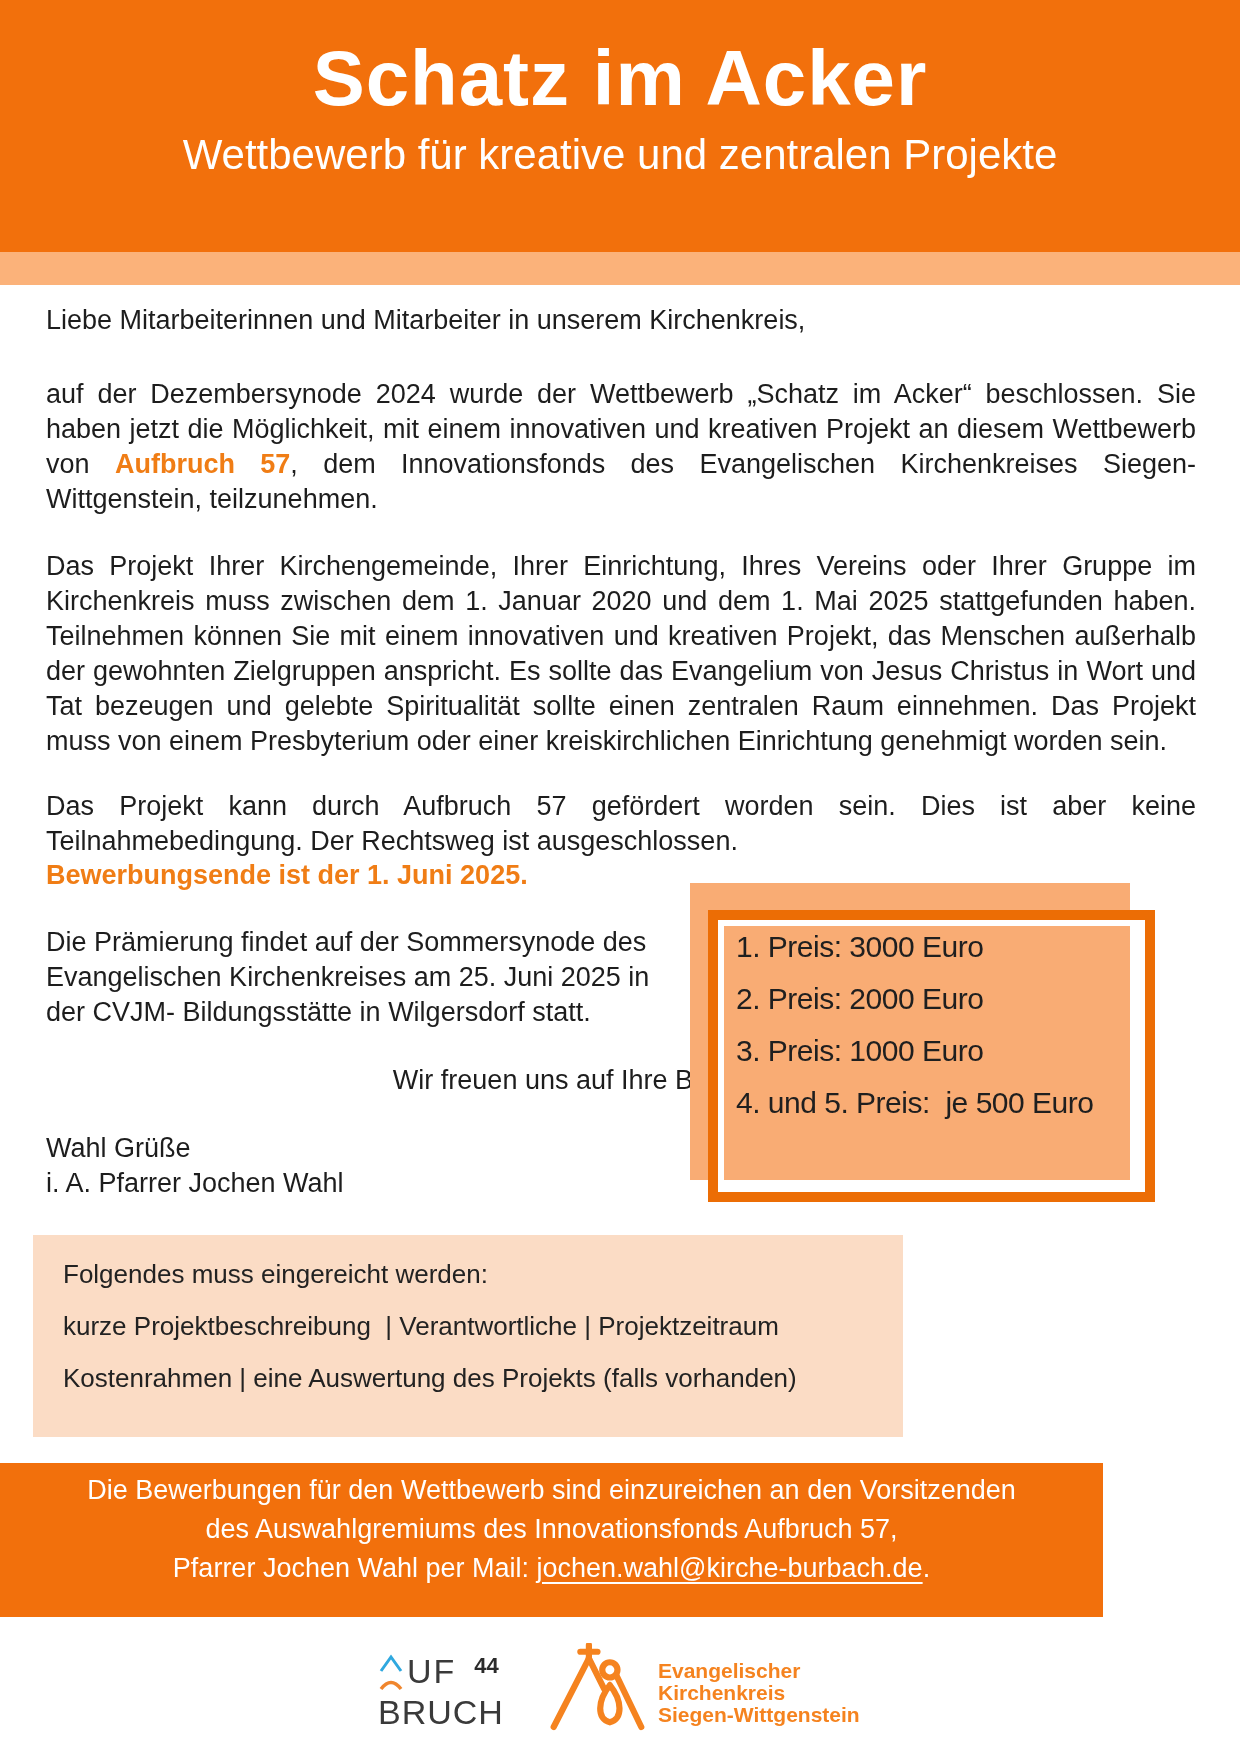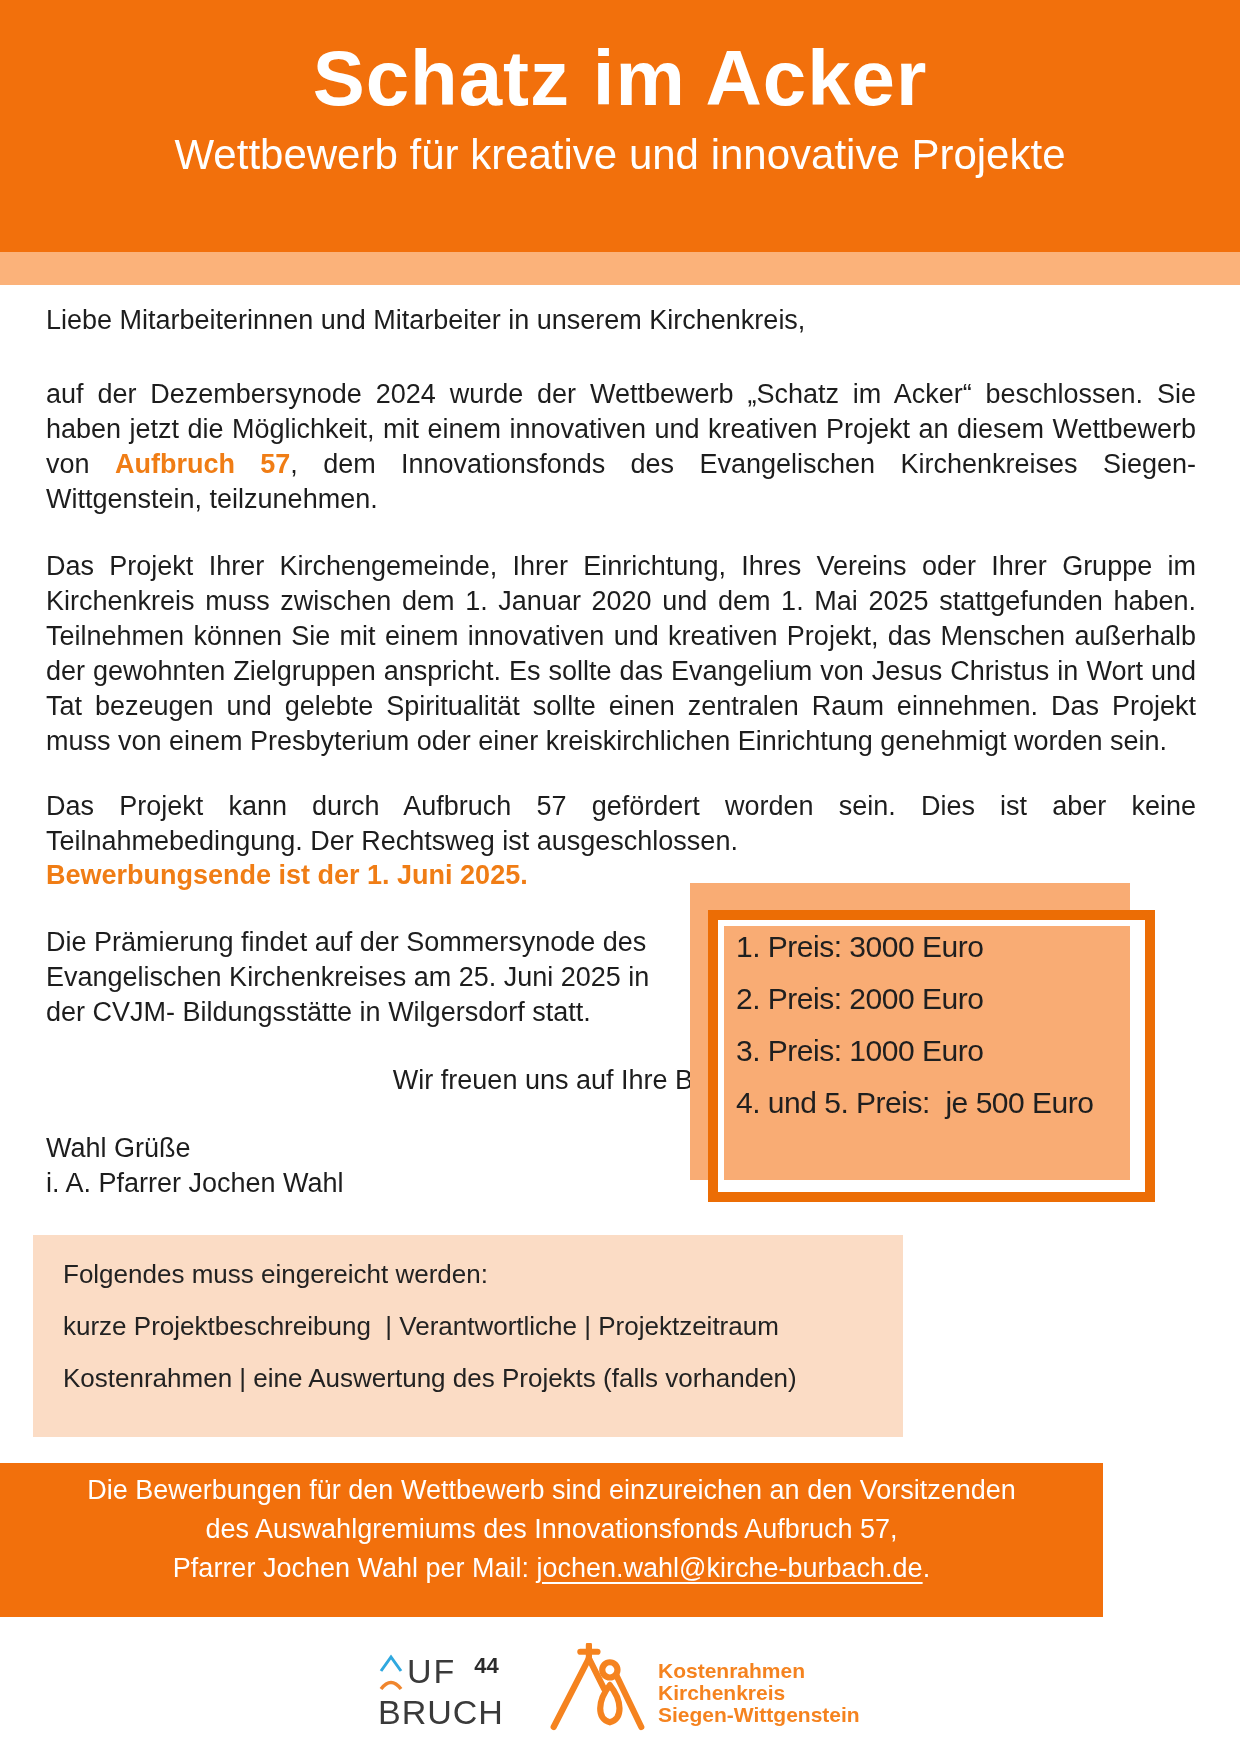--- a/index.html
+++ b/index.html
@@ -60,21 +60,21 @@
   .church{position:absolute;left:547px;top:1643px;}
   .kk-text{position:absolute;left:658px;top:1660px;font-size:21px;font-weight:700;line-height:22px;color:var(--logo-orange);}
 </style>
 </head>
 <body>
 
 <div class="page">
 
   <div class="header">
     <div class="title">Schatz im Acker</div>
-    <div class="subtitle">Wettbewerb für kreative und innovative Projekte</div>
+    <div class="subtitle">Wettbewerb für kreative und zentralen Projekte</div>
   </div>
   <div class="stripe"></div>
 
   <div class="tb p1">Liebe Mitarbeiterinnen und Mitarbeiter in unserem Kirchenkreis,</div>
 
   <div class="tb p2 just"><span>auf der Dezembersynode 2024 wurde der Wettbewerb „Schatz im Acker“ beschlossen. Sie haben jetzt die Möglichkeit, mit einem innovativen und kreativen Projekt an diesem Wettbewerb von </span><span class="accent">Aufbruch 57</span><span>, dem Innovationsfonds des Evangelischen Kirchenkreises Siegen-Wittgenstein, teilzunehmen.</span></div>
 
   <div class="tb p3 just">Das Projekt Ihrer Kirchengemeinde, Ihrer Einrichtung, Ihres Vereins oder Ihrer Gruppe im Kirchenkreis muss zwischen dem 1. Januar 2020 und dem 1. Mai 2025 stattgefunden haben. Teilnehmen können Sie mit einem innovativen und kreativen Projekt, das Menschen außerhalb der gewohnten Zielgruppen anspricht. Es sollte das Evangelium von Jesus Christus in Wort und Tat bezeugen und gelebte Spiritualität sollte einen zentralen Raum einnehmen. Das Projekt muss von einem Presbyterium oder einer kreiskirchlichen Einrichtung genehmigt worden sein.</div>
 
   <div class="tb p4 just">Das Projekt kann durch Aufbruch 57 gefördert worden sein. Dies ist aber keine Teilnahmebedingung. Der Rechtsweg ist ausgeschlossen.</div>
@@ -129,18 +129,18 @@
       <path d="M7 88 L44 16"></path>
       <path d="M44 2 L44 18"></path>
       <path d="M35 9 L53 9"></path>
       <path d="M44 16 L60 48"></path>
       <circle cx="66" cy="28" r="8"></circle>
       <path d="M66 44 C53 60 52 80 66 83 C80 80 79 60 66 44"></path>
       <path d="M73 34 L99 88"></path>
     </svg>
   </div>
   <div class="kk-text">
-    <div>Kostenrahmen</div>
+    <div>Evangelischer</div>
     <div>Kirchenkreis</div>
     <div>Siegen-Wittgenstein</div>
   </div>
 
 </div>
 
 </body></html>

